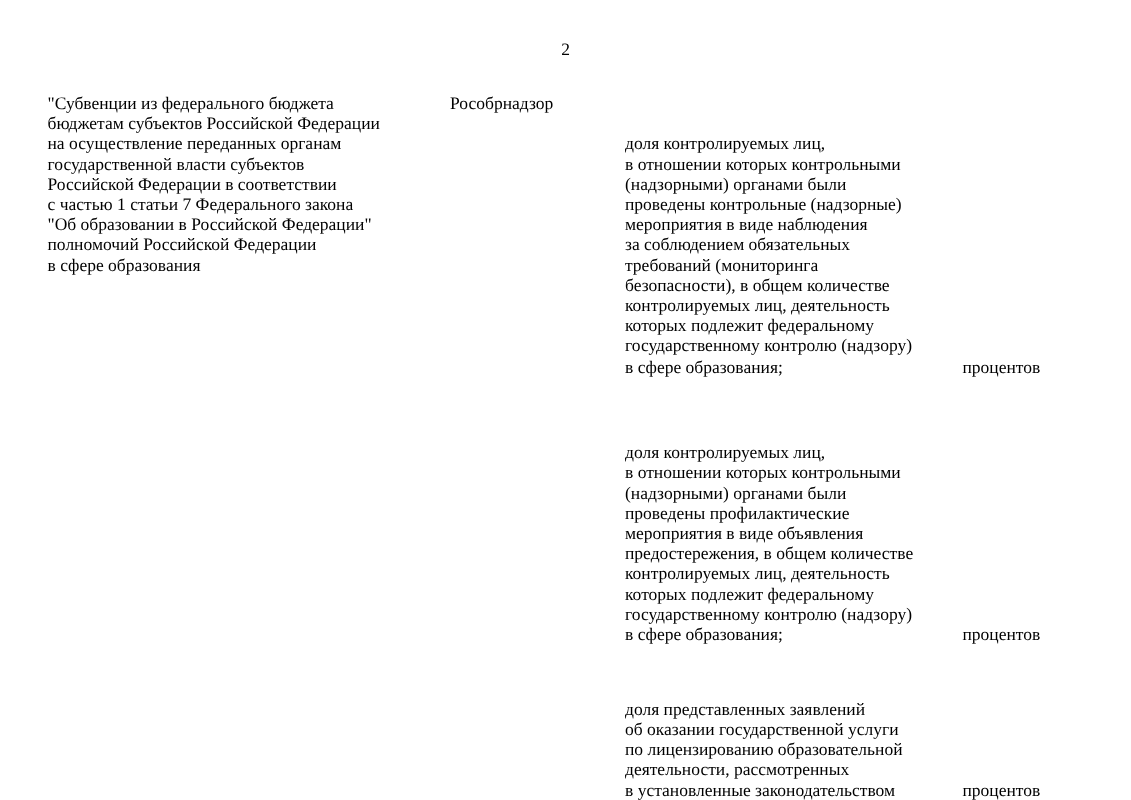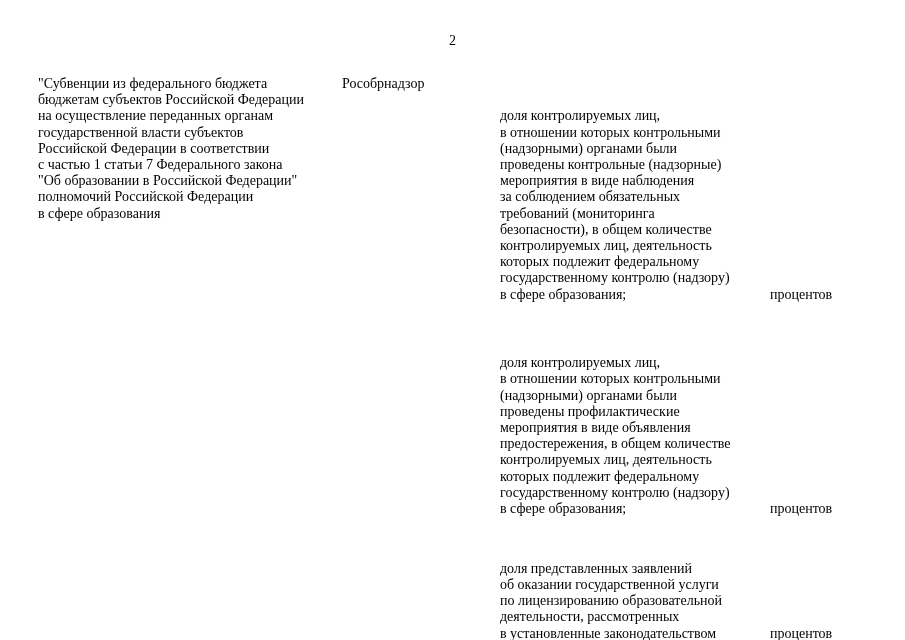--- a/index.html
+++ b/index.html
@@ -28,21 +28,21 @@
   .cell {
     position: absolute;
     top: 76px;
     white-space: pre-line;
   }
   .cell-subsidy {
     left: 38px;
     width: 308px;
   }
   .cell-agency {
-    left: 342px;
+    left: 360px;
     width: 130px;
   }
   .cell-indicators {
     left: 500px;
     width: 405px;
   }
   .indicator-row {
     display: flex;
     align-items: flex-end;
   }

